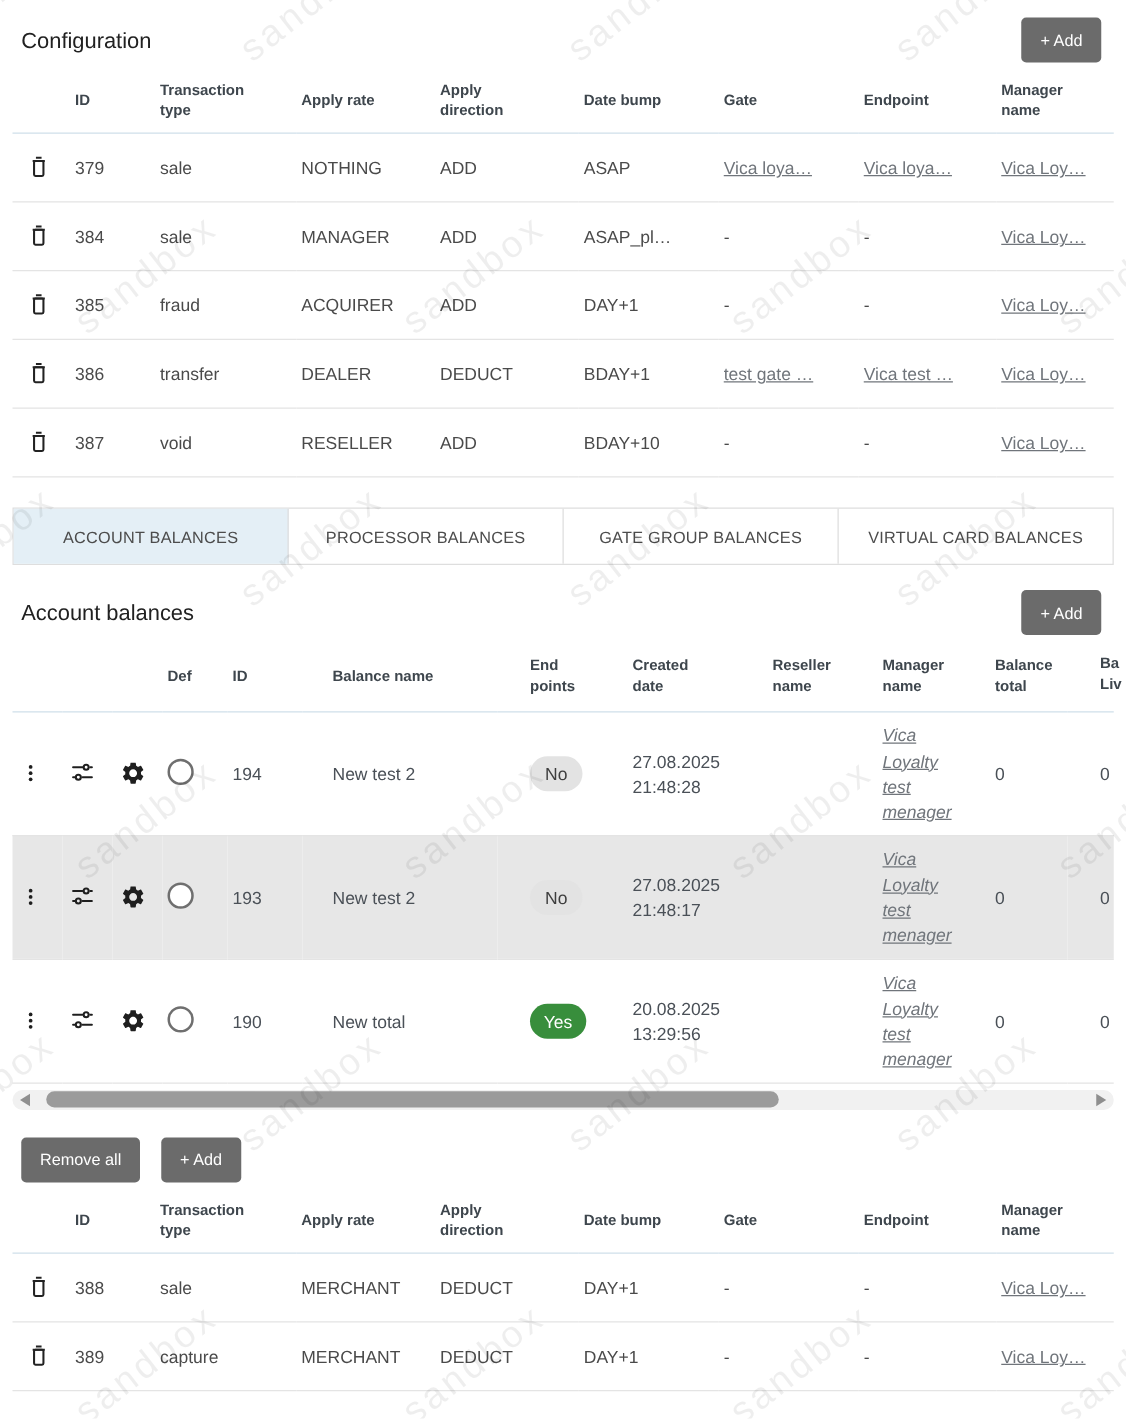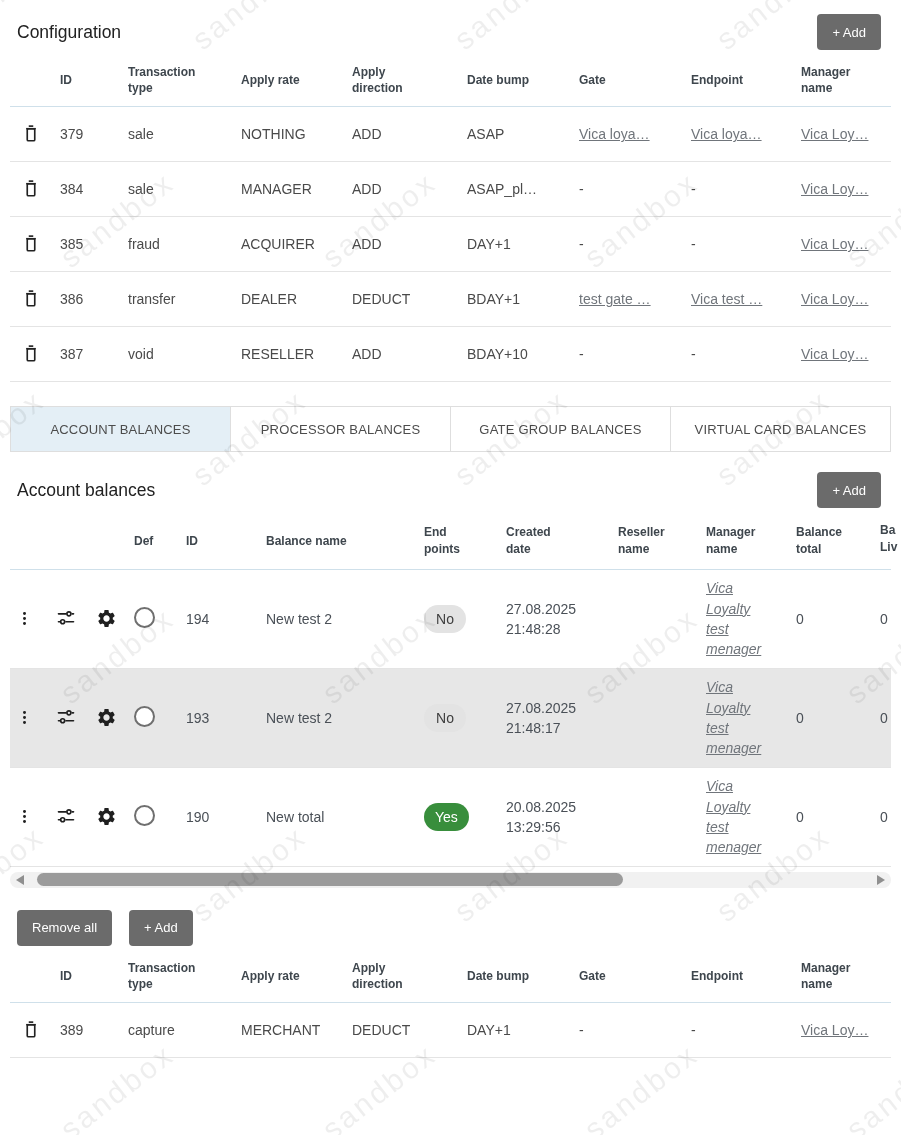--- a/index.html
+++ b/index.html
@@ -387,20 +387,35 @@
           <th class="w-mgr"><span class="hspan">Manager name</span></th>
         </tr>
       </thead>
       <tbody>
         <tr>
           <td><button class="icon-btn"><span><svg width="18" height="20" viewBox="0 0 24 26" fill="none" stroke="#222" stroke-width="2.2">
                   <path d="M9 2.5h6"></path>
                   <path d="M5.5 6h13"></path>
                   <rect x="7" y="6" width="10" height="16" rx="1.5"></rect>
                 </svg></span></button></td>
+          <td>388</td>
+          <td>sale</td>
+          <td>MERCHANT</td>
+          <td>DEDUCT</td>
+          <td>DAY+1</td>
+          <td>-</td>
+          <td>-</td>
+          <td><a class="link">Vica Loy…</a></td>
+        </tr>
+        <tr>
+          <td><button class="icon-btn"><span><svg width="18" height="20" viewBox="0 0 24 26" fill="none" stroke="#222" stroke-width="2.2">
+                  <path d="M9 2.5h6"></path>
+                  <path d="M5.5 6h13"></path>
+                  <rect x="7" y="6" width="10" height="16" rx="1.5"></rect>
+                </svg></span></button></td>
           <td>389</td>
           <td>capture</td>
           <td>MERCHANT</td>
           <td>DEDUCT</td>
           <td>DAY+1</td>
           <td>-</td>
           <td>-</td>
           <td><a class="link">Vica Loy…</a></td>
         </tr>
       </tbody>

